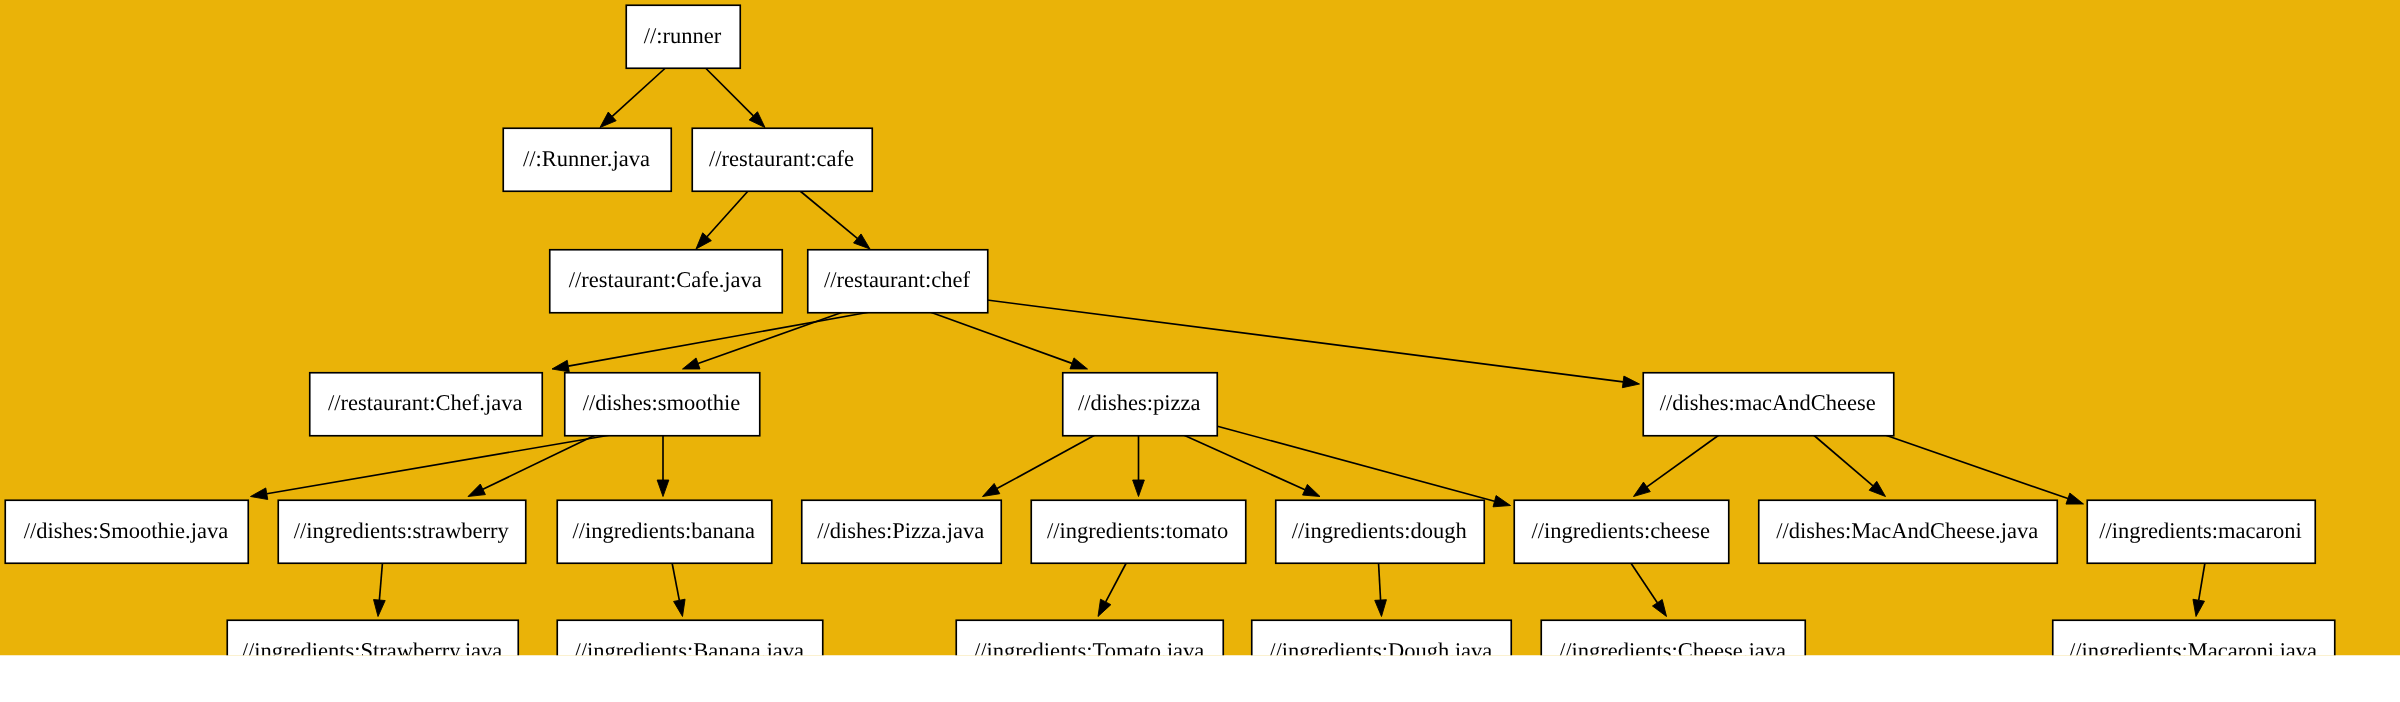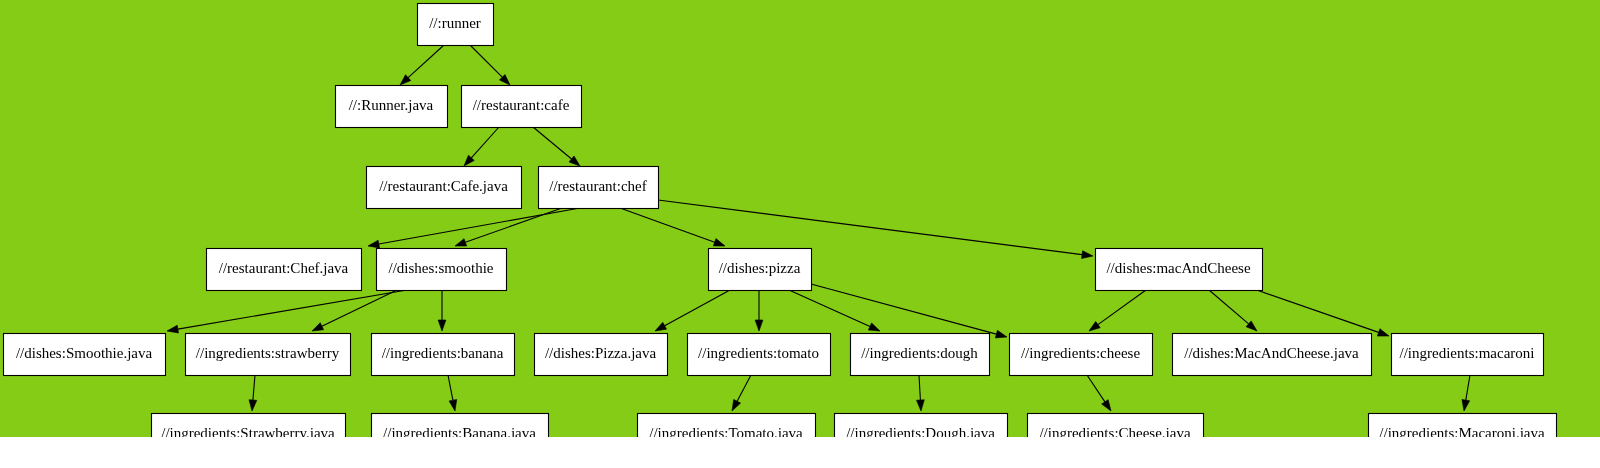--- a/index.html
+++ b/index.html
@@ -5,21 +5,21 @@
 <style>
   html, body {
     margin: 0;
     padding: 0;
     background: #ffffff;
   }
   #graph-root {
     position: relative;
     width: 1600px;
     height: 437px;
-    background: #84cc16;
+    background: #eab308;
     overflow: hidden;
     font-family: "Liberation Serif", "DejaVu Serif", serif;
   }
   svg#graph-canvas {
     display: block;
     width: 1600px;
     height: 468px;
   }
   .node-box {
     fill: #ffffff;

